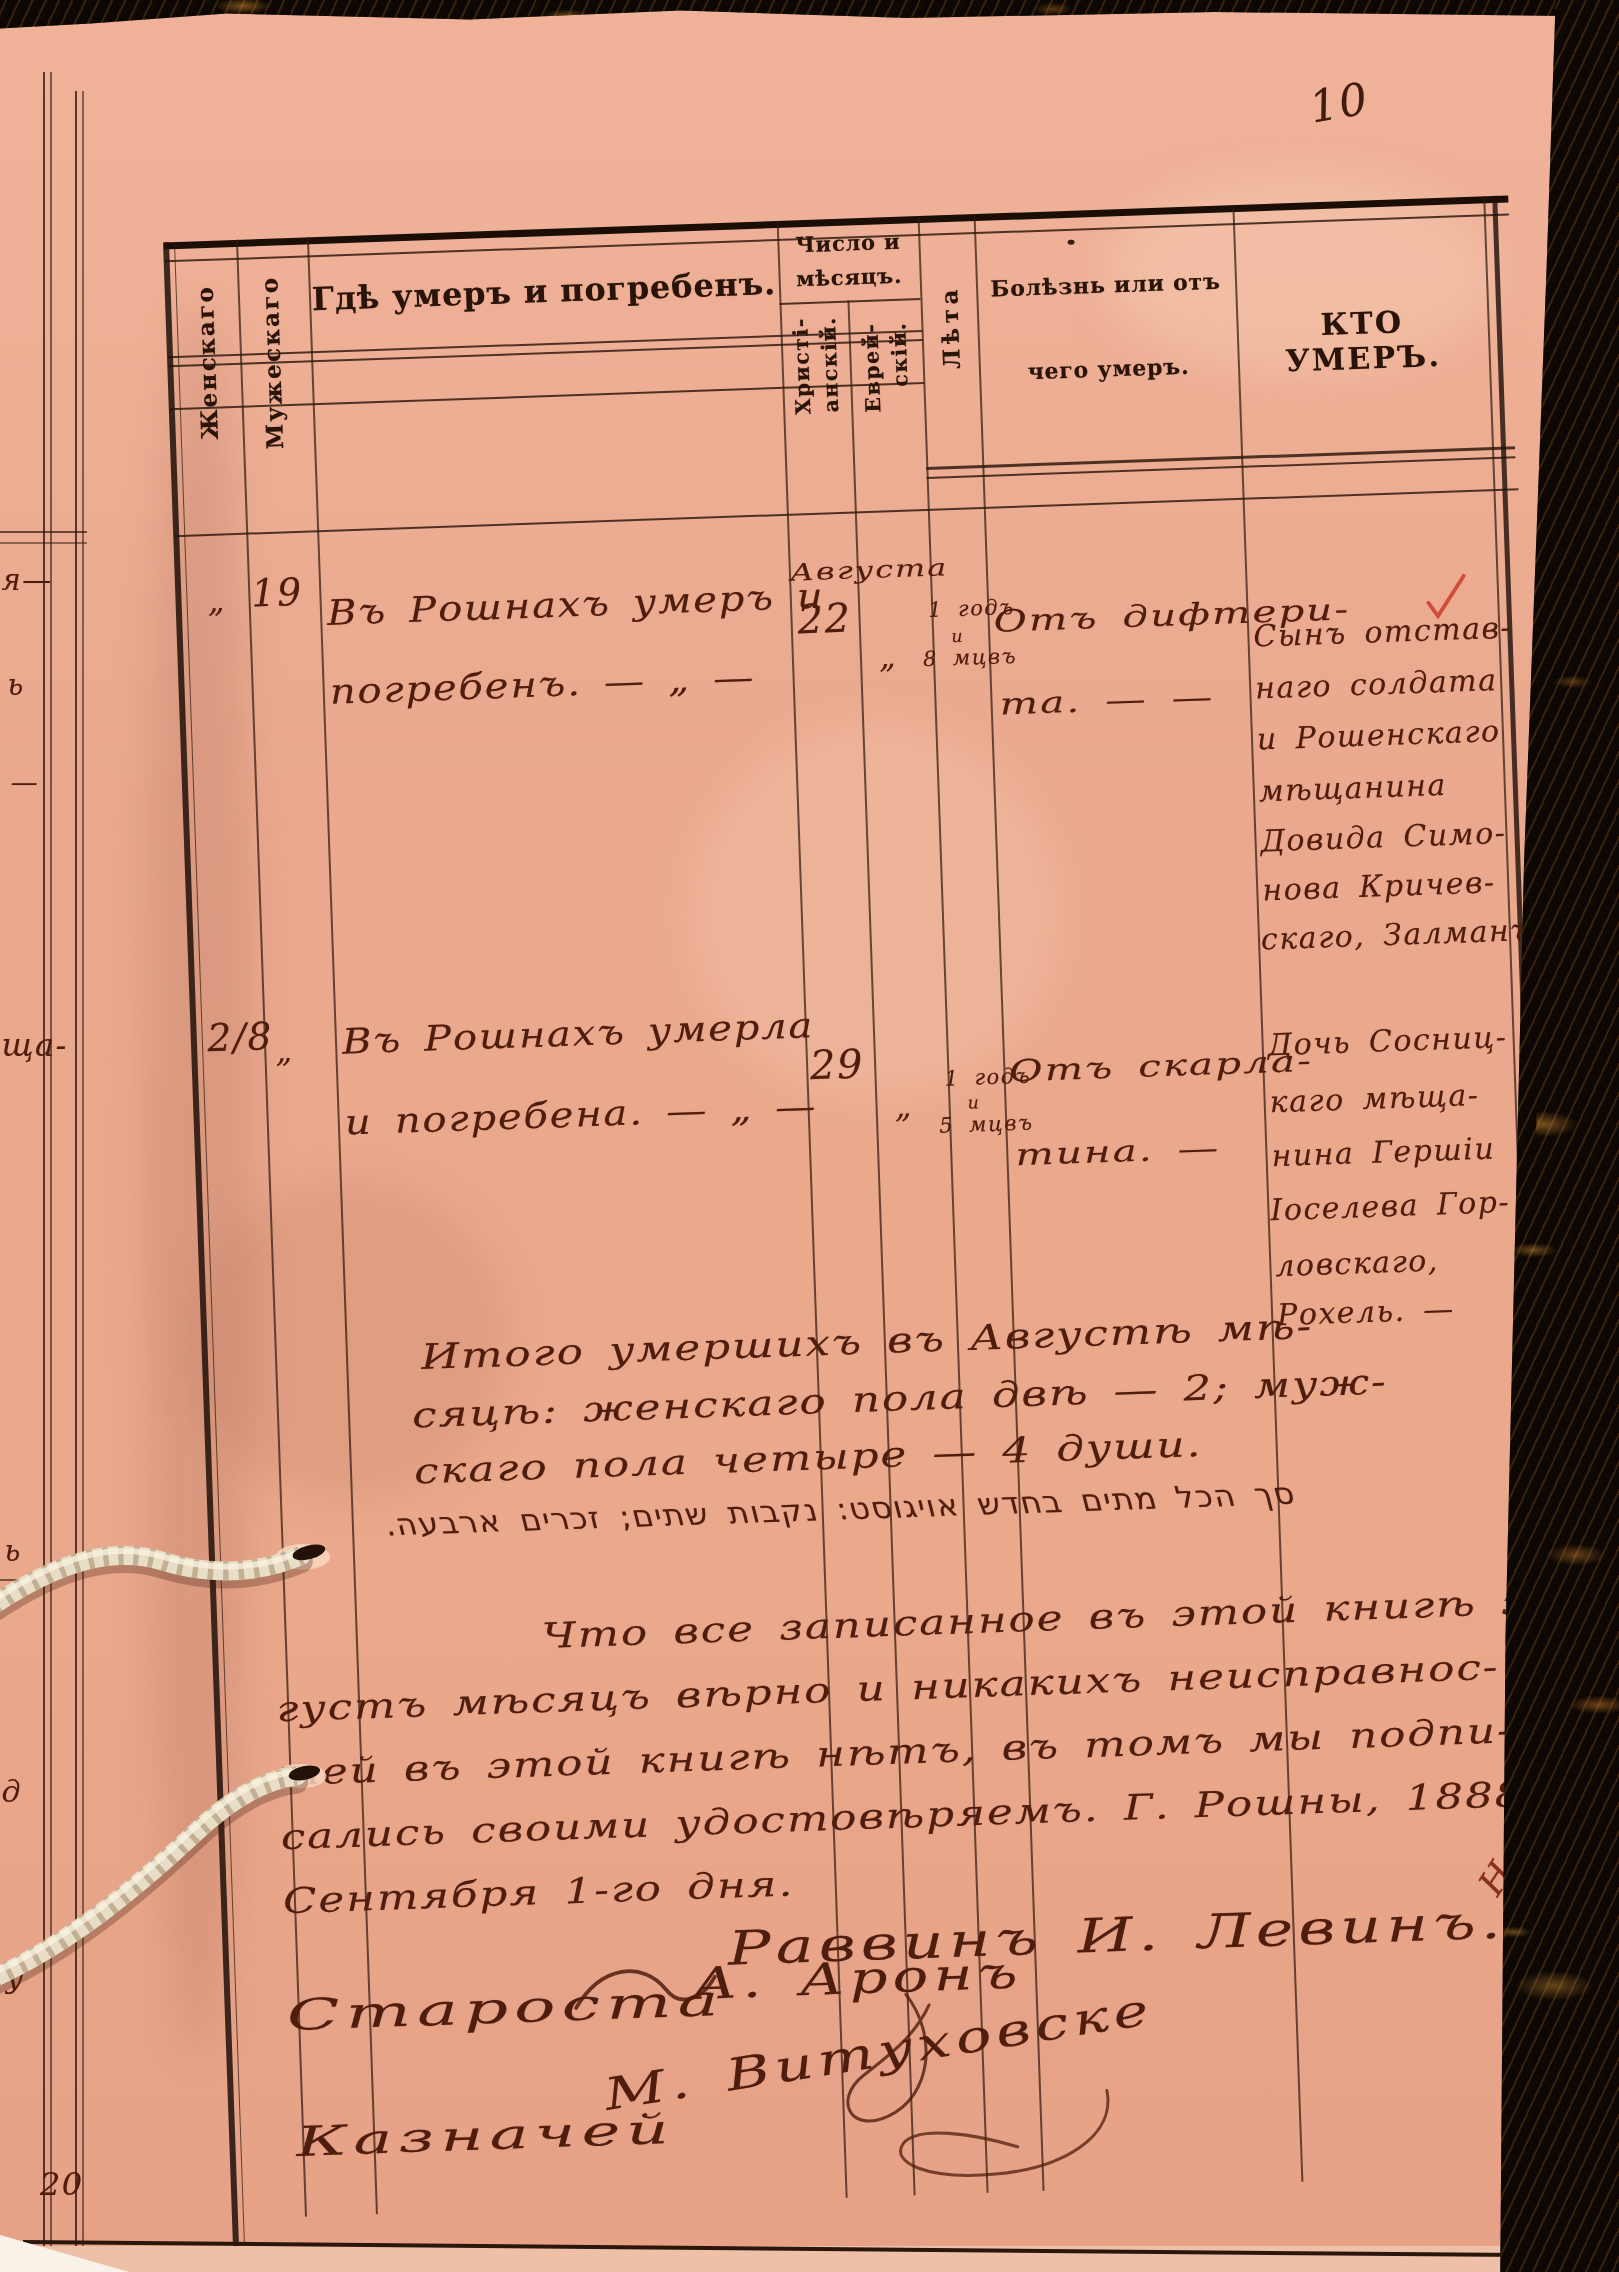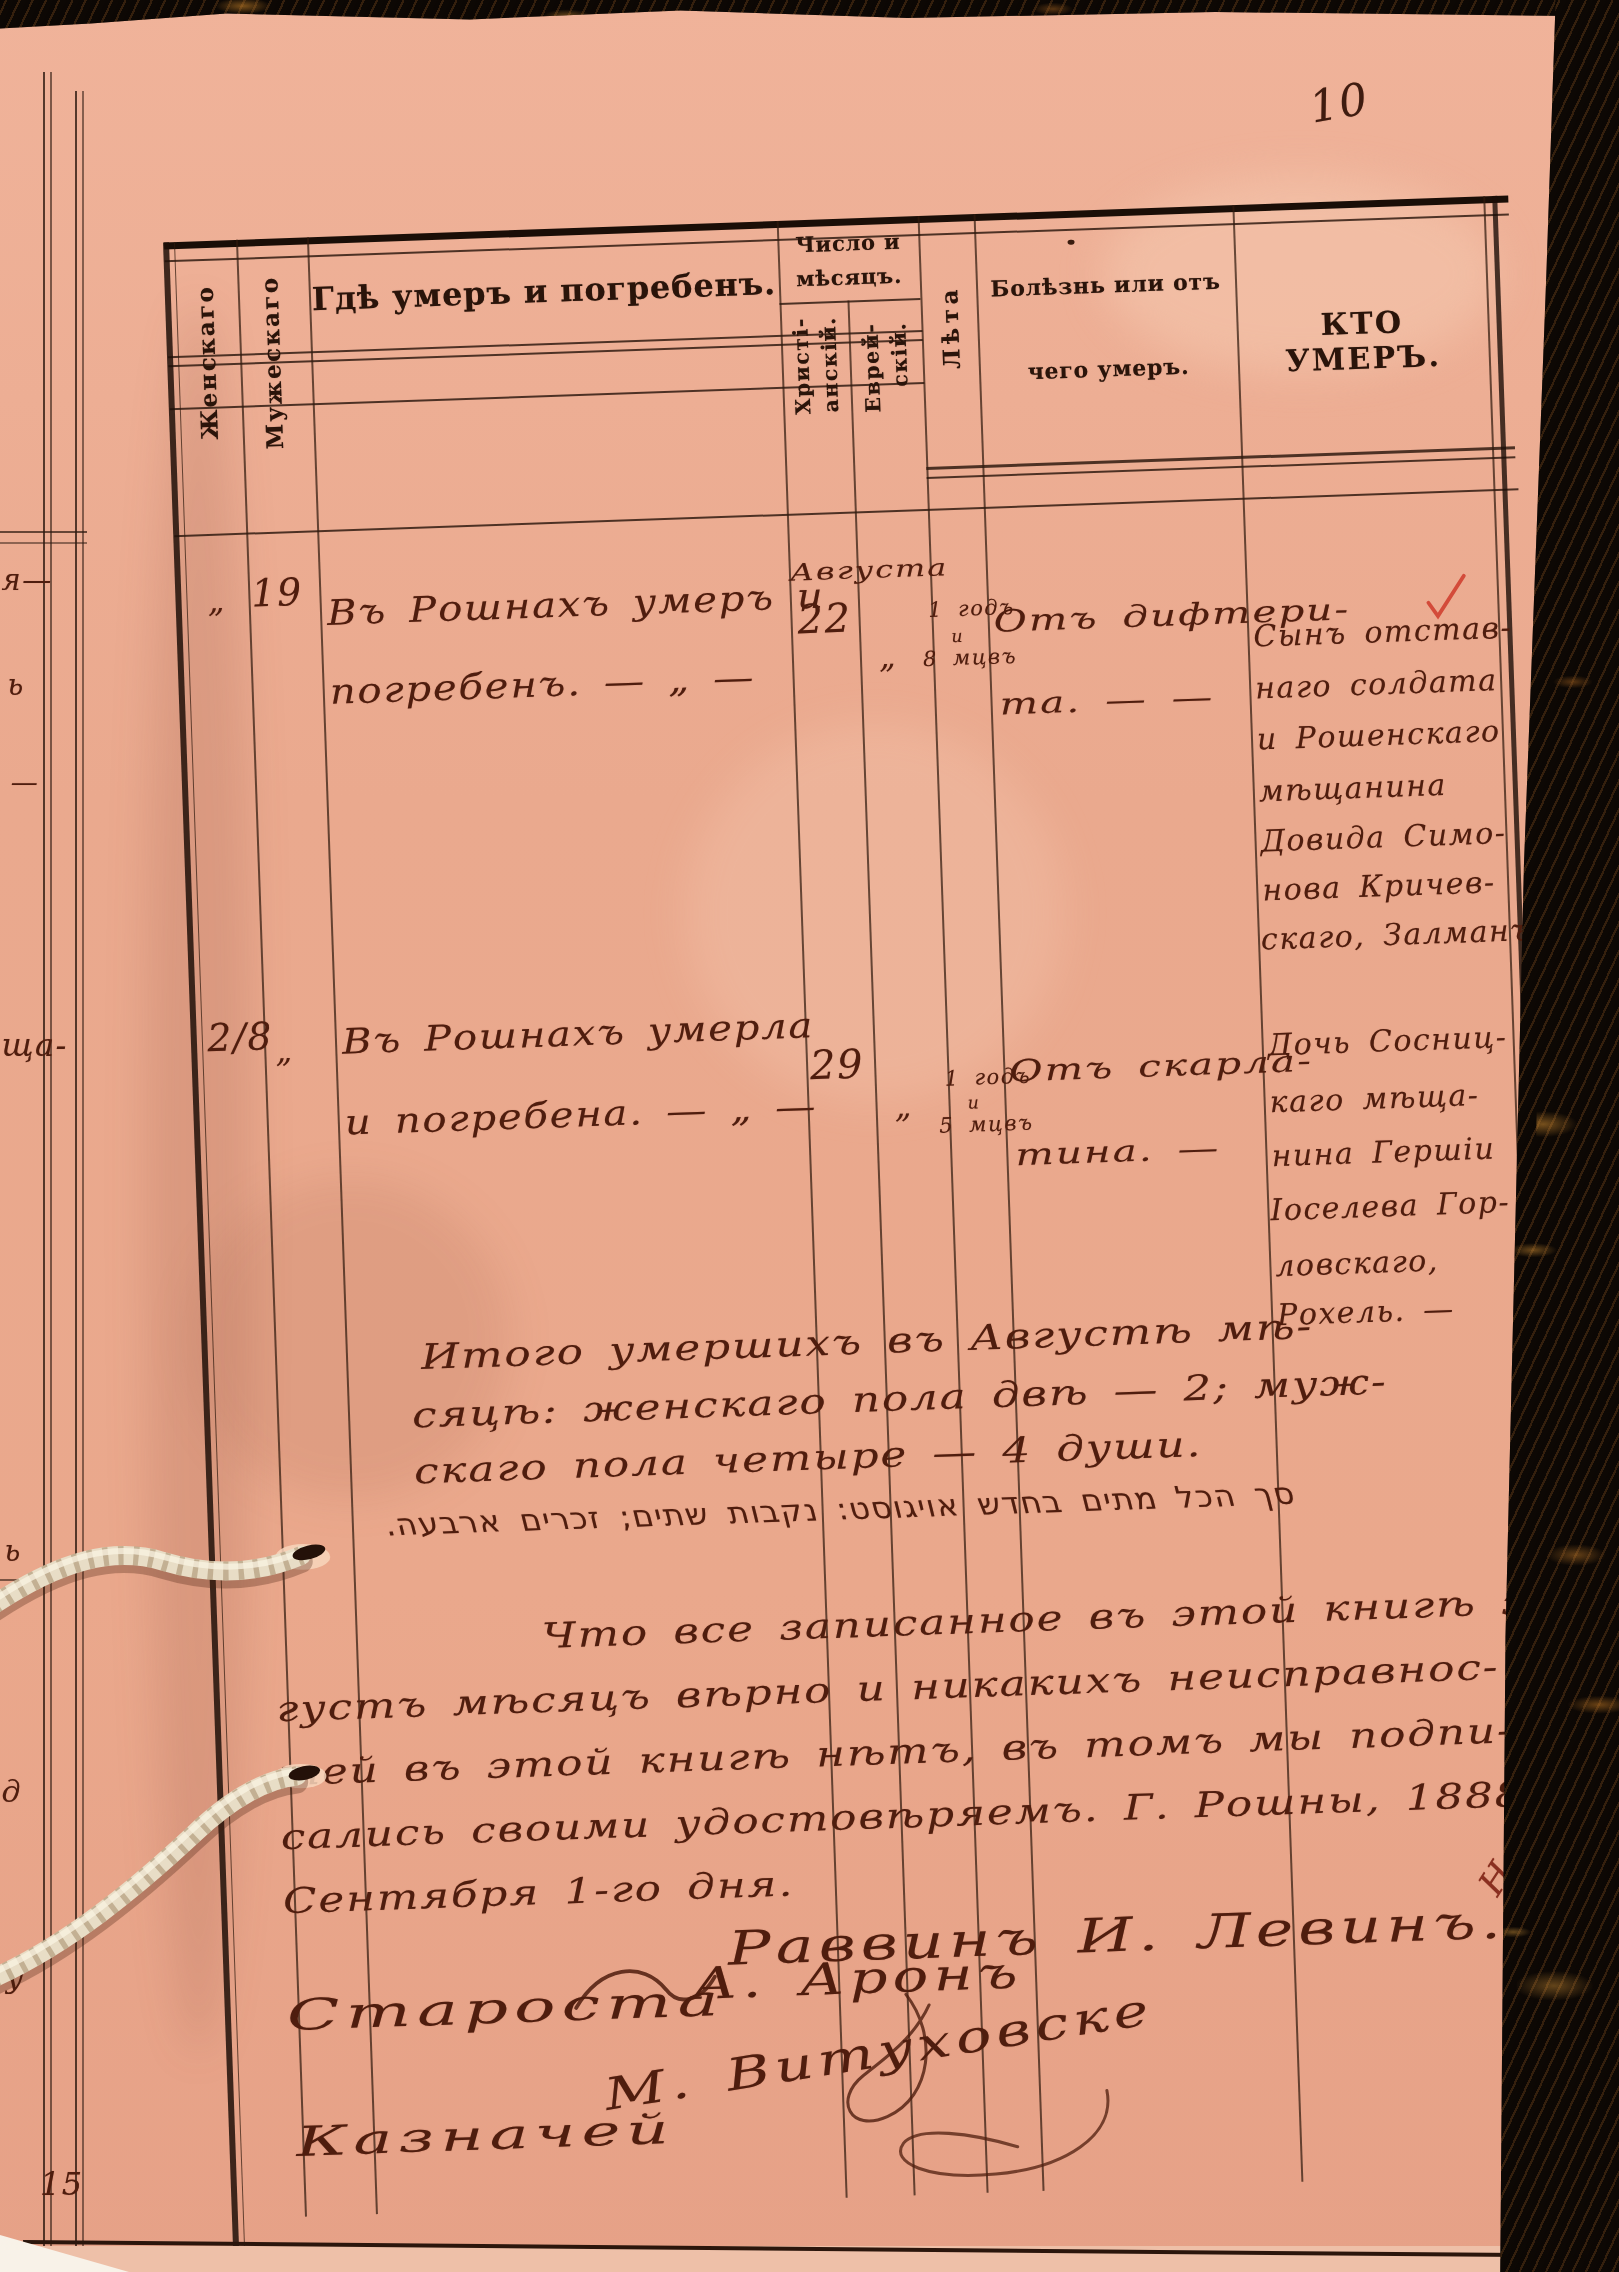--- a/index.html
+++ b/index.html
@@ -55,21 +55,21 @@
     <div class="abs" style="left:0;top:531px;width:87px;height:2.3px;background:rgba(46,26,16,.7);"></div>
     <div class="abs" style="left:0;top:542px;width:87px;height:1.5px;background:rgba(46,26,16,.5);"></div>
     <div class="abs" style="left:0;top:1579px;width:42px;height:2.3px;background:rgba(46,26,16,.6);"></div>
     <span class="hw" style="left:1.5px;top:563px;font-size:29px;">я—</span>
     <span class="hw" style="left:7.6px;top:668px;font-size:29px;">ь</span>
     <span class="hw" style="left:10.7px;top:767px;font-size:27px;">—</span>
     <span class="hw" style="left:1.5px;top:1026px;font-size:32px;">ща-</span>
     <span class="hw" style="left:4.6px;top:1534px;font-size:29px;">ь</span>
     <span class="hw" style="left:1.5px;top:1774px;font-size:30px;">д</span>
     <span class="hw" style="left:6px;top:1960px;font-size:30px;">у</span>
-    <span class="hw" style="left:40px;top:2165px;font-size:32px;">15</span>
+    <span class="hw" style="left:40px;top:2165px;font-size:32px;">20</span>
   </div>
 
   <span class="hw" style="left:1310px;top:82px;font-size:44px;transform:rotate(-10deg);color:#3f1c10;">10</span>
 
   <div id="grid">
 
     <div class="h" style="left:-10.7px;top:0;width:1345px;height:6.8px;background:#1a0e07;"></div>
     <div class="h" style="left:-10.7px;top:18px;width:1345px;height:1.5px;"></div>
     <div class="h" style="left:602px;top:82px;width:141px;height:2.3px;"></div>
     <div class="h" style="left:-10.7px;top:114px;width:755px;height:2.3px;"></div>

